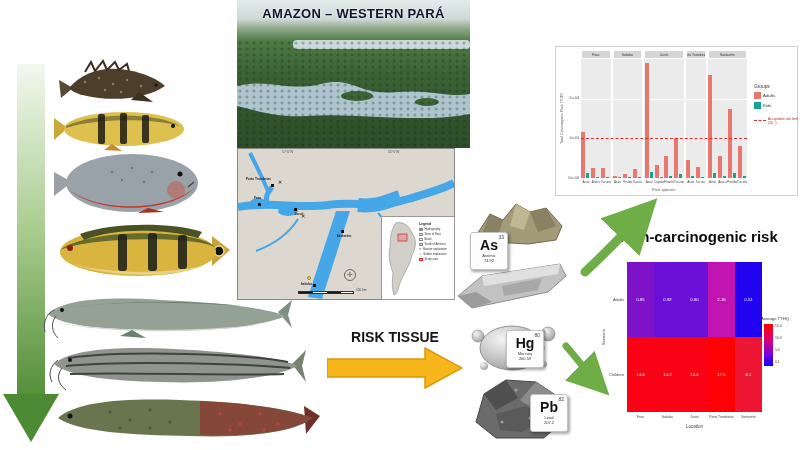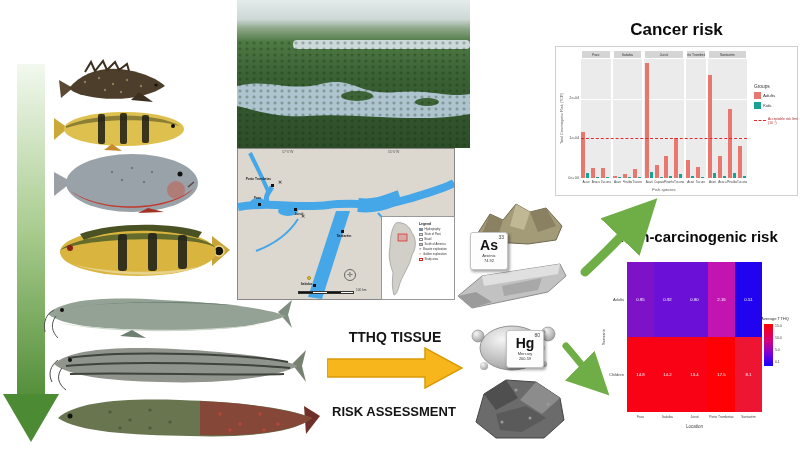--- a/index.html
+++ b/index.html
@@ -188,20 +188,21 @@
   </svg>
 
   <div id="photo" class="abs">
     <svg class="abs" style="left:0;top:0;" width="233" height="148" viewBox="0 0 233 148">
       <rect x="56" y="40" width="177" height="9" rx="4" fill="#ccd9db"></rect>
       <path d="M0,86 C30,78 52,92 84,84 C118,76 120,96 160,92 C195,89 210,98 233,94 L233,114 C180,124 120,112 70,116 C40,118 18,110 0,106 Z" fill="#aec5cf"></path>
       <ellipse cx="120" cy="96" rx="16" ry="5" fill="#3d6436"></ellipse>
       <ellipse cx="190" cy="102" rx="12" ry="4" fill="#3d6436"></ellipse>
     </svg>
     <div id="photo-texture" class="abs"></div>
+    <div id="photo-title" class="abs">AMAZON – WESTERN PARÁ</div>
   </div>
 
   <div id="map" class="abs">
     <svg class="abs" style="left:0;top:0;" width="216" height="150" viewBox="0 0 216 150">
       <path d="M0,58 C30,52 60,60 90,56 C120,52 140,60 170,50 C190,44 205,40 216,34" stroke="#45a7e8" stroke-width="8" fill="none"></path>
       <path d="M120,56 C140,58 150,52 162,48" stroke="#45a7e8" stroke-width="14" fill="none"></path>
       <path d="M30,42 C24,28 18,16 12,4" stroke="#45a7e8" stroke-width="4" fill="none"></path>
       <path d="M30,56 C26,48 30,44 34,38" stroke="#45a7e8" stroke-width="5" fill="none"></path>
       <ellipse cx="20" cy="54" rx="8" ry="5" fill="#45a7e8"></ellipse>
       <ellipse cx="50" cy="62" rx="10" ry="5" fill="#45a7e8"></ellipse>
@@ -261,25 +262,24 @@
             <span style="font-size: 2.8px; color: rgb(51, 51, 51); white-space: nowrap;">Golden exploration</span>
           </div>
           <div style="display: flex; align-items: center; margin-bottom: 1px;">
             <span style="width: 4px; height: 3px; border: 0.5px dashed rgb(224, 32, 32); margin-right: 1.5px; flex: 0 0 auto;"></span>
             <span style="font-size: 2.8px; color: rgb(51, 51, 51); white-space: nowrap;">Study area</span>
           </div>
         </div>
     </div>
   </div>
 
-  <div id="fish-tissue" class="abs big-label">TTHQ TISSUE</div>
+  <div id="fish-tissue" class="abs big-label">RISK TISSUE</div>
   <svg class="abs" style="left:327px;top:347px;" width="136" height="42" viewBox="0 0 136 42">
     <polygon points="0,12 98,12 98,1 135,21 98,41 98,30 0,30" fill="#f7b71c" stroke="#d99b07" stroke-width="1.5"></polygon>
   </svg>
-  <div id="toxic-line2" class="abs big-label">RISK ASSESSMENT</div>
 
   <svg class="abs" style="left:468px;top:196px;" width="100" height="52" viewBox="0 0 100 52">
     <polygon points="8,40 22,18 35,24 48,8 62,16 78,12 94,30 88,44 60,48 25,46" fill="#a39a78" stroke="#6f684e" stroke-width="1"></polygon>
     <polygon points="22,18 35,24 30,40 14,38" fill="#8a8162"></polygon>
     <polygon points="48,8 62,16 56,34 42,30" fill="#c0b894"></polygon>
     <polygon points="62,16 78,12 88,30 70,36" fill="#8a8162"></polygon>
   </svg>
   <div class="etile" style="left:470px;top:232px;">
     <div class="enum">33</div>
     <div class="esym">As</div>
@@ -321,33 +321,38 @@
     <polygon points="18,24 40,10 52,28 30,40" fill="#4f4f4f"></polygon>
     <polygon points="70,12 94,28 76,44 54,30" fill="#8c8c8c"></polygon>
     <polygon points="30,44 60,36 80,48 56,62 34,60" fill="#5a5a5a"></polygon>
     <g fill="#9c9c9c">
         <circle cx="36" cy="52" r="1.5"></circle>
         <circle cx="64" cy="48" r="1.5"></circle>
         <circle cx="50" cy="20" r="1.5"></circle>
         <circle cx="82" cy="34" r="1.5"></circle>
       </g>
   </svg>
+  <div class="etile" style="left:530px;top:394px;">
+    <div class="enum">82</div>
+    <div class="esym">Pb</div>
+    <div class="ename">Lead</div>
+    <div class="emass">207.2</div>
+  </div>
 
   <svg class="abs" style="left:0;top:0;pointer-events:none;z-index:5;" width="800" height="450" viewBox="0 0 800 450">
     <defs>
       <marker id="ah" markerWidth="6" markerHeight="6" refX="4.5" refY="3" orient="auto">
         <path d="M0,0 L6,3 L0,6 Z" fill="#6fae46"></path>
       </marker>
     </defs>
     <path d="M585,272 C612,247 625,232 648,208" stroke="#6fae46" stroke-width="9" fill="none" stroke-linecap="round" marker-end="url(#ah)"></path>
     <path d="M566,346 C580,362 588,374 602,388" stroke="#6fae46" stroke-width="7" fill="none" stroke-linecap="round" marker-end="url(#ah)"></path>
   </svg>
 
   <div id="cancer-chart" class="abs">
-    <div id="cancer-title" class="abs">Cancer risk</div>
     <div id="cancer-panel" class="abs"></div>
   <div style="position: absolute; left: 28px; top: 39px; width: 29.625px; height: 119px; background: rgb(235, 235, 235);"></div>
       <div style="position: absolute; left: 28px; top: 30px; width: 29.625px; height: 9px; background: rgb(213, 213, 213); border: 0.5px solid rgb(255, 255, 255); font-size: 3.4px; color: rgb(51, 51, 51); display: flex; align-items: center; justify-content: center; white-space: nowrap; overflow: hidden;">Faro</div>
       <div style="position: absolute; left: 59.625px; top: 39px; width: 29.625px; height: 119px; background: rgb(235, 235, 235);"></div>
       <div style="position: absolute; left: 59.625px; top: 30px; width: 29.625px; height: 9px; background: rgb(213, 213, 213); border: 0.5px solid rgb(255, 255, 255); font-size: 3.4px; color: rgb(51, 51, 51); display: flex; align-items: center; justify-content: center; white-space: nowrap; overflow: hidden;">Itaituba</div>
       <div style="position: absolute; left: 91.25px; top: 39px; width: 39.5px; height: 119px; background: rgb(235, 235, 235);"></div>
       <div style="position: absolute; left: 91.25px; top: 30px; width: 39.5px; height: 9px; background: rgb(213, 213, 213); border: 0.5px solid rgb(255, 255, 255); font-size: 3.4px; color: rgb(51, 51, 51); display: flex; align-items: center; justify-content: center; white-space: nowrap; overflow: hidden;">Juruti</div>
       <div style="position: absolute; left: 132.75px; top: 39px; width: 19.75px; height: 119px; background: rgb(235, 235, 235);"></div>
       <div style="position: absolute; left: 132.75px; top: 30px; width: 19.75px; height: 9px; background: rgb(213, 213, 213); border: 0.5px solid rgb(255, 255, 255); font-size: 3.4px; color: rgb(51, 51, 51); display: flex; align-items: center; justify-content: center; white-space: nowrap; overflow: hidden;">Porto Trombetas</div>
       <div style="position: absolute; left: 154.5px; top: 39px; width: 39.5px; height: 119px; background: rgb(235, 235, 235);"></div>

